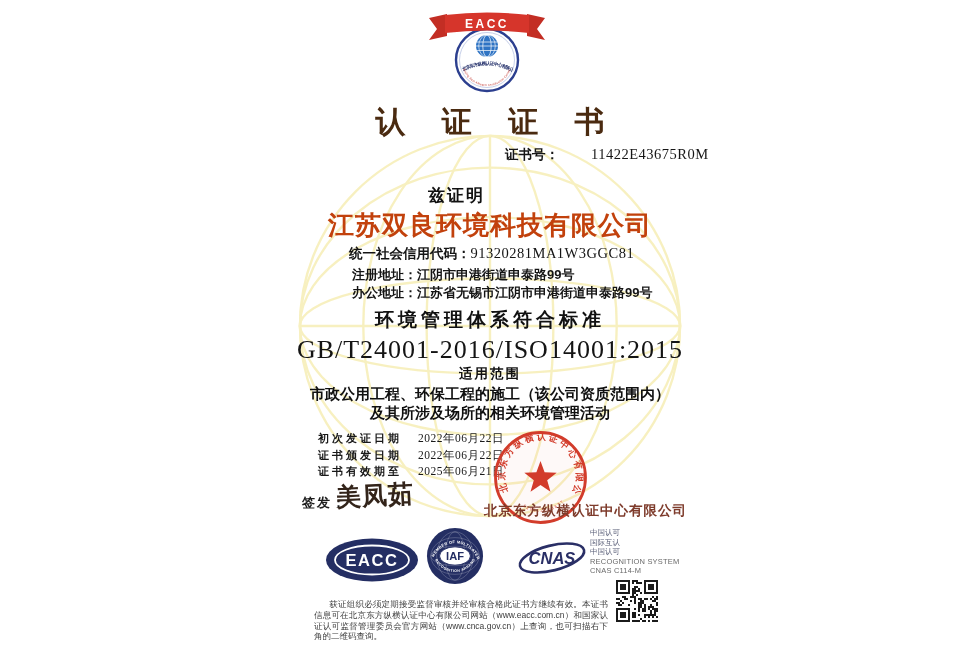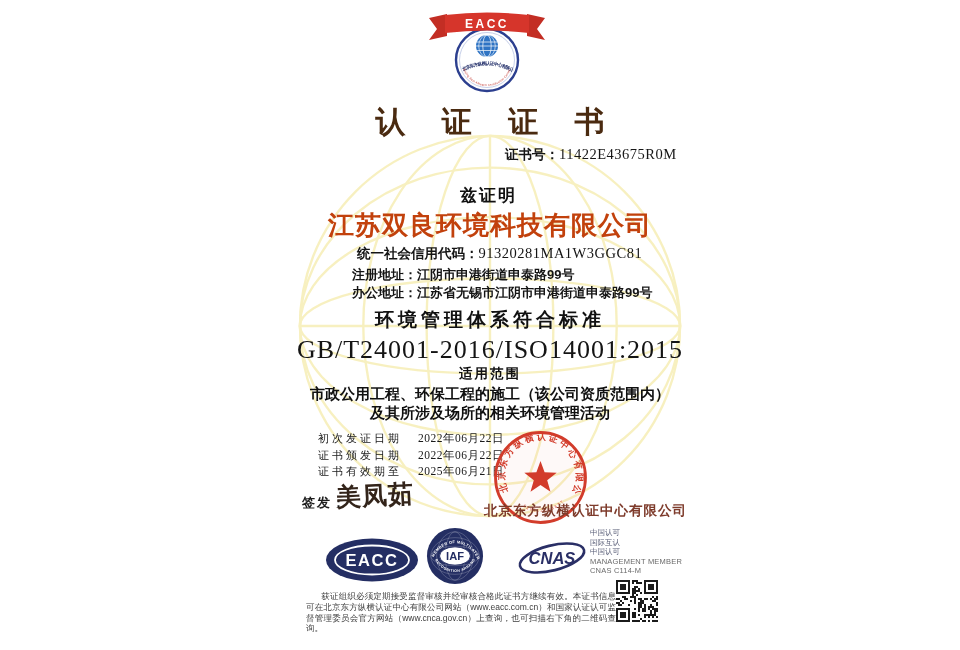--- a/index.html
+++ b/index.html
@@ -9,60 +9,60 @@
   .center-col{left:280px;width:420px;text-align:center;}
   
   #watermark{left:292px;top:128px;width:396px;height:396px;opacity:0.55;}
   
   #top-logo{left:417px;top:8px;width:140px;height:86px;}
   
   #cert-title{top:102px;font-size:30px;font-weight:bold;color:#4a2a10;letter-spacing:14px;text-indent:14px;}
   
   #cert-no{left:505px;top:146px;font-size:13.5px;color:#161616;}
   #cert-no .lab{font-weight:bold;}
-  #cert-no .val{font-family:"Liberation Serif","DejaVu Serif",serif;font-size:14.5px;letter-spacing:0.5px;}
-  
-  #statement{left:460px;top:184px;font-size:17px;font-weight:bold;color:#111;letter-spacing:2px;}
+  #cert-no .val{font-family:"Liberation Serif","DejaVu Serif",serif;font-size:14.5px;letter-spacing:0.5px;margin-left:32px;}
+  
+  #statement{left:428px;top:184px;font-size:17px;font-weight:bold;color:#111;letter-spacing:2px;}
   
   #company{top:208px;font-size:26px;font-weight:bold;color:#c2410c;letter-spacing:1px;}
   
-  #credit{left:357px;top:245px;font-size:13.5px;color:#141414;text-align:center;}
+  #credit{left:349px;top:245px;font-size:13.5px;color:#141414;text-align:center;}
   #credit .lab{font-weight:bold;}
   #credit .val{font-family:"Liberation Serif","DejaVu Serif",serif;font-size:14.5px;letter-spacing:0.5px;}
   
   .addr{left:352px;font-size:13px;font-weight:bold;color:#141414;}
   #addr-0{top:266px;} #addr-1{top:284px;}
   
   #std-heading{top:307px;font-size:19px;font-weight:bold;color:#111;letter-spacing:4px;}
   #std-code{top:335px;font-family:"Liberation Serif","DejaVu Serif",serif;font-size:26px;color:#141414;letter-spacing:1px;}
   
   #scope-heading{top:365px;font-size:13.5px;font-weight:bold;color:#111;letter-spacing:2px;}
   #scope-line1{top:385px;font-size:15px;font-weight:bold;color:#101010;}
   #scope-line2{top:404px;font-size:15px;font-weight:bold;color:#101010;}
   
   #dates{left:318px;top:431px;}
   .date-row{display:flex;align-items:baseline;height:16.5px;}
-  .date-row .lab{font-size:11px;font-weight:normal;letter-spacing:3px;color:#191919;width:86px;}
+  .date-row .lab{font-size:11px;font-weight:bold;letter-spacing:3px;color:#191919;width:86px;}
   .date-row .val{font-family:"Liberation Serif","DejaVu Serif",serif;font-size:11.5px;color:#1a1a1a;margin-left:14px;letter-spacing:0.5px;}
   
   #issue-label{left:302px;top:494px;font-size:13px;font-weight:bold;letter-spacing:2px;color:#1c1c1c;}
   #signature{left:336px;top:479px;font-size:25px;font-weight:bold;color:#33241a;transform:rotate(-3deg);letter-spacing:1px;}
   
   #seal{left:492px;top:429px;width:97px;height:97px;}
   #seal-company{left:463px;top:502px;width:245px;text-align:center;font-size:13.5px;font-weight:bold;color:#7e3b2b;letter-spacing:1px;}
   
   #eacc-oval{left:324px;top:537px;width:96px;height:46px;}
   #iaf-badge{left:426px;top:527px;width:58px;height:58px;}
   #cnas-mark{left:517px;top:538px;width:70px;height:40px;}
   #cnas-text{left:590px;top:528px;line-height:9.5px;}
   #cnas-text .cn{font-size:7.5px;color:#555a74;}
   #cnas-text .en{font-size:7.5px;color:#6a6a6a;letter-spacing:0.2px;}
   
   #fine-print{left:302px;top:587px;width:318px;color:#3d3d3d;font-size:8.5px;line-height:10.8px;text-align:justify;}
-  #fine-print p{margin:4px;text-indent:1.8em;}
+  #fine-print p{margin:12px;text-indent:1.8em;}
   
   #qr{left:616px;top:578px;width:42px;height:46px;}
   #qr svg{width:100%;height:100%;}
 </style>
 </head>
 <body>
 
 <div id="stage">
 
   <svg id="watermark" class="abs" viewBox="0 0 400 400" fill="none">
@@ -199,21 +199,21 @@
 
   <svg id="cnas-mark" class="abs" viewBox="0 0 70 40">
     <ellipse cx="35" cy="20" rx="33" ry="12.5" fill="none" stroke="#2a2f66" stroke-width="2.6" transform="rotate(-14 35 20)"></ellipse>
     <text x="35" y="26" text-anchor="middle" font-size="16.5" font-weight="bold" font-style="italic" fill="#2a2f66">CNAS</text>
   </svg>
 
   <div id="cnas-text" class="abs">
     <div class="cn">中国认可</div>
     <div class="cn">国际互认</div>
     <div class="cn">中国认可</div>
-    <div class="en">MANAGEMENT MEMBER</div>
+    <div class="en">RECOGNITION SYSTEM</div>
     <div class="en">CNAS C114-M</div>
   </div>
 
   <div id="fine-print" class="abs">
     <p>获证组织必须定期接受监督审核并经审核合格此证书方继续有效。本证书信息可在北京东方纵横认证中心有限公司网站（www.eacc.com.cn）和国家认证认可监督管理委员会官方网站（www.cnca.gov.cn）上查询，也可扫描右下角的二维码查询。</p>
   </div>
 
   <div id="qr" class="abs"><svg viewBox="0 0 21 21" shape-rendering="crispEdges">
         <rect x="8" y="0" width="1" height="1" fill="#1b1b1b"></rect>
         <rect x="9" y="0" width="1" height="1" fill="#1b1b1b"></rect>

